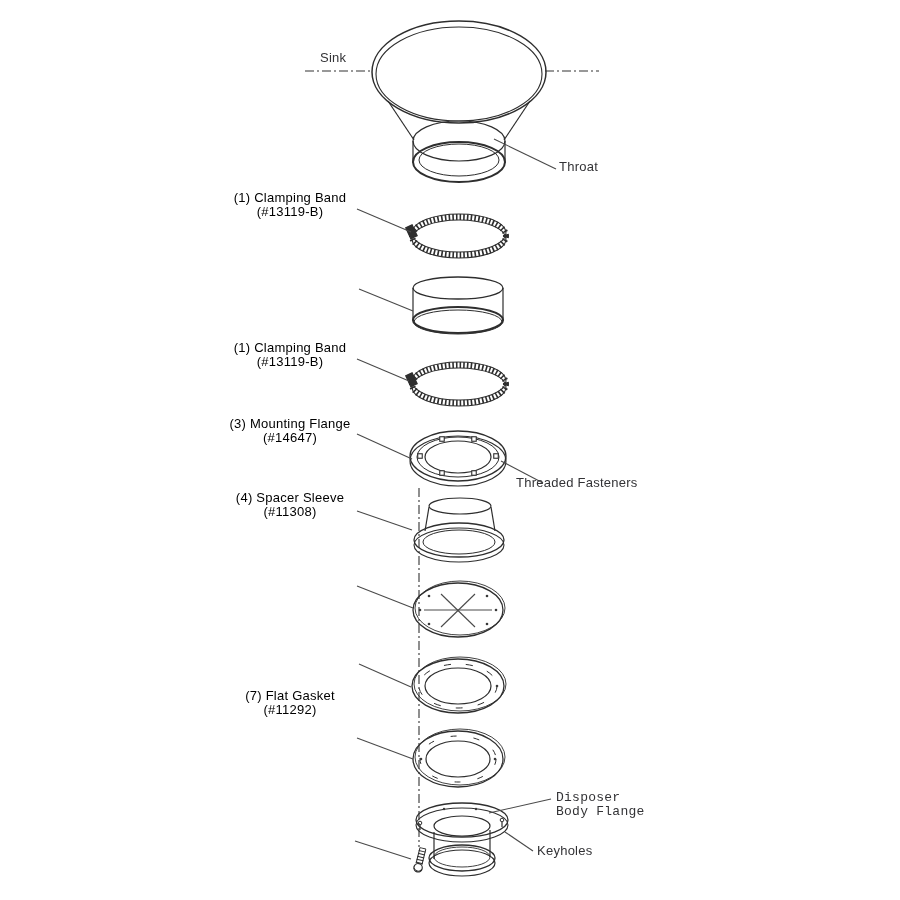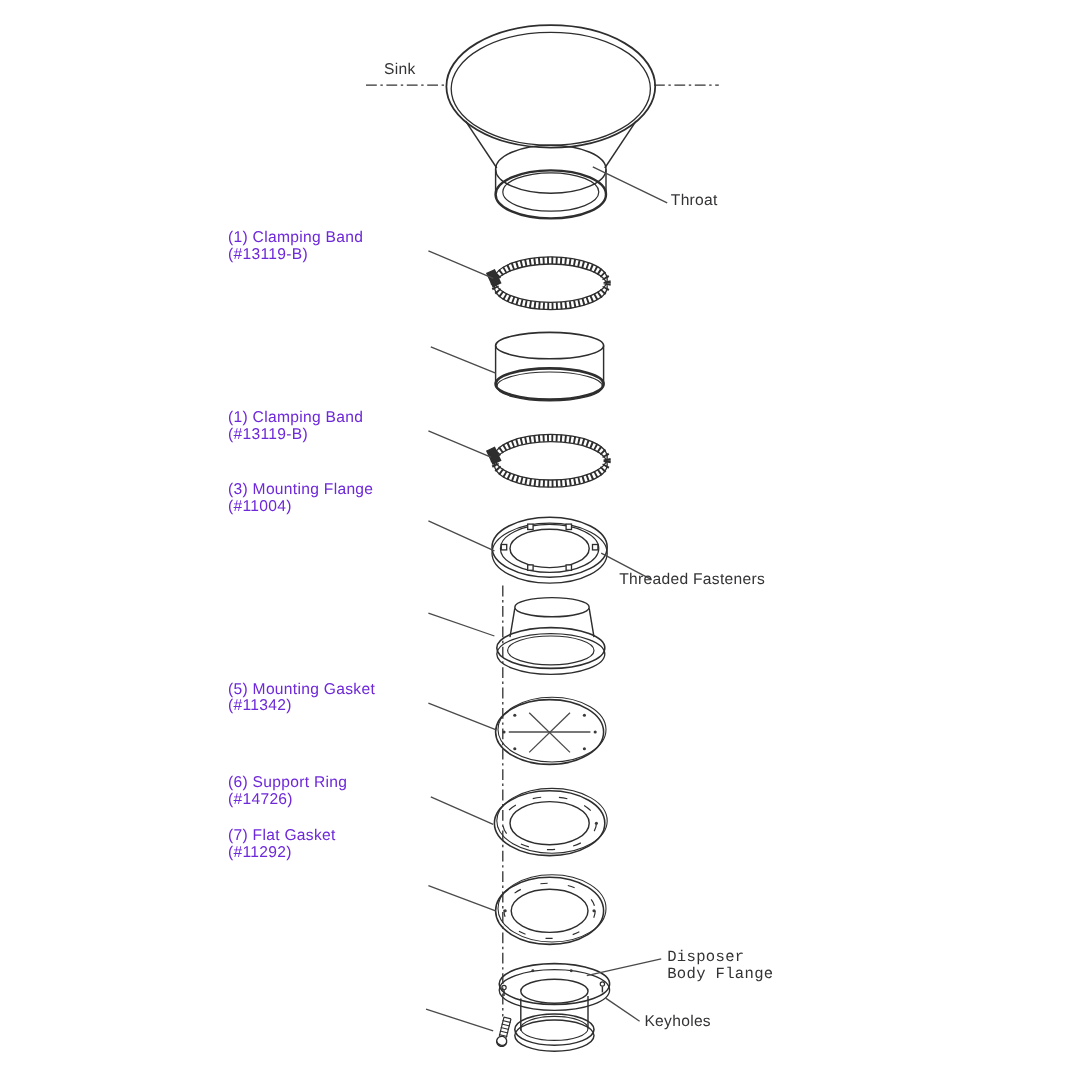--- a/index.html
+++ b/index.html
@@ -2,21 +2,21 @@
 <html><head>
 <meta charset="utf-8">
 <style>
   html,body{margin:0;padding:0;background:#ffffff;}
   #stage{
     position:relative;width:900px;height:900px;background:#ffffff;overflow:hidden;
     font-family:"Liberation Sans", sans-serif;color:#333336;padding-left:37px;
   }
   svg{position:absolute;left:0;top:0;}
   .lbl{position:absolute;font-size:13px;line-height:13.5px;letter-spacing:.25px;color:#333336;white-space:nowrap;}
-  .part-label{position:absolute;right:547px;width:200px;text-align:left;font-size:13px;line-height:13.6px;letter-spacing:.25px;color:#6d28d9;}
+  .part-label{position:absolute;right:547px;width:200px;text-align:center;font-size:13px;line-height:13.6px;letter-spacing:.25px;color:#000000;}
   .part-label span{display:block;}
   .two-line span{display:block;font-family:Liberation Mono, monospace;}
 </style>
 </head>
 <body>
 
 <div id="stage">
 
   <svg width="900" height="900" viewBox="0 0 900 900" fill="none" stroke="#2e2e2e" stroke-width="1.2">
 
@@ -180,30 +180,26 @@
   <div class="lbl" style="left:537px;top:844px">Keyholes</div>
 
   <div class="part-label" style="top:191px">
     <span>(1) Clamping Band</span>
     <span>(#13119-B)</span>
   </div>
   <div class="part-label" style="top:341px">
     <span>(1) Clamping Band</span>
     <span>(#13119-B)</span>
   </div>
-  <div class="part-label" style="top:401px">
+  <div class="part-label" style="top:417px">
     <span>(3) Mounting Flange</span>
-    <span>(#11004)</span>
-  </div>
-  <div class="part-label" style="top:567px">
-    <span>(5) Mounting Gasket</span>
-    <span>(#11342)</span>
-  </div>
-  <div class="part-label" style="top:645px">
-    <span>(6) Support Ring</span>
-    <span>(#14726)</span>
+    <span>(#14647)</span>
+  </div>
+  <div class="part-label" style="top:491px">
+    <span>(4) Spacer Sleeve</span>
+    <span>(#11308)</span>
   </div>
   <div class="part-label" style="top:689px">
     <span>(7) Flat Gasket</span>
     <span>(#11292)</span>
   </div>
 
 </div>
 
 </body></html>

